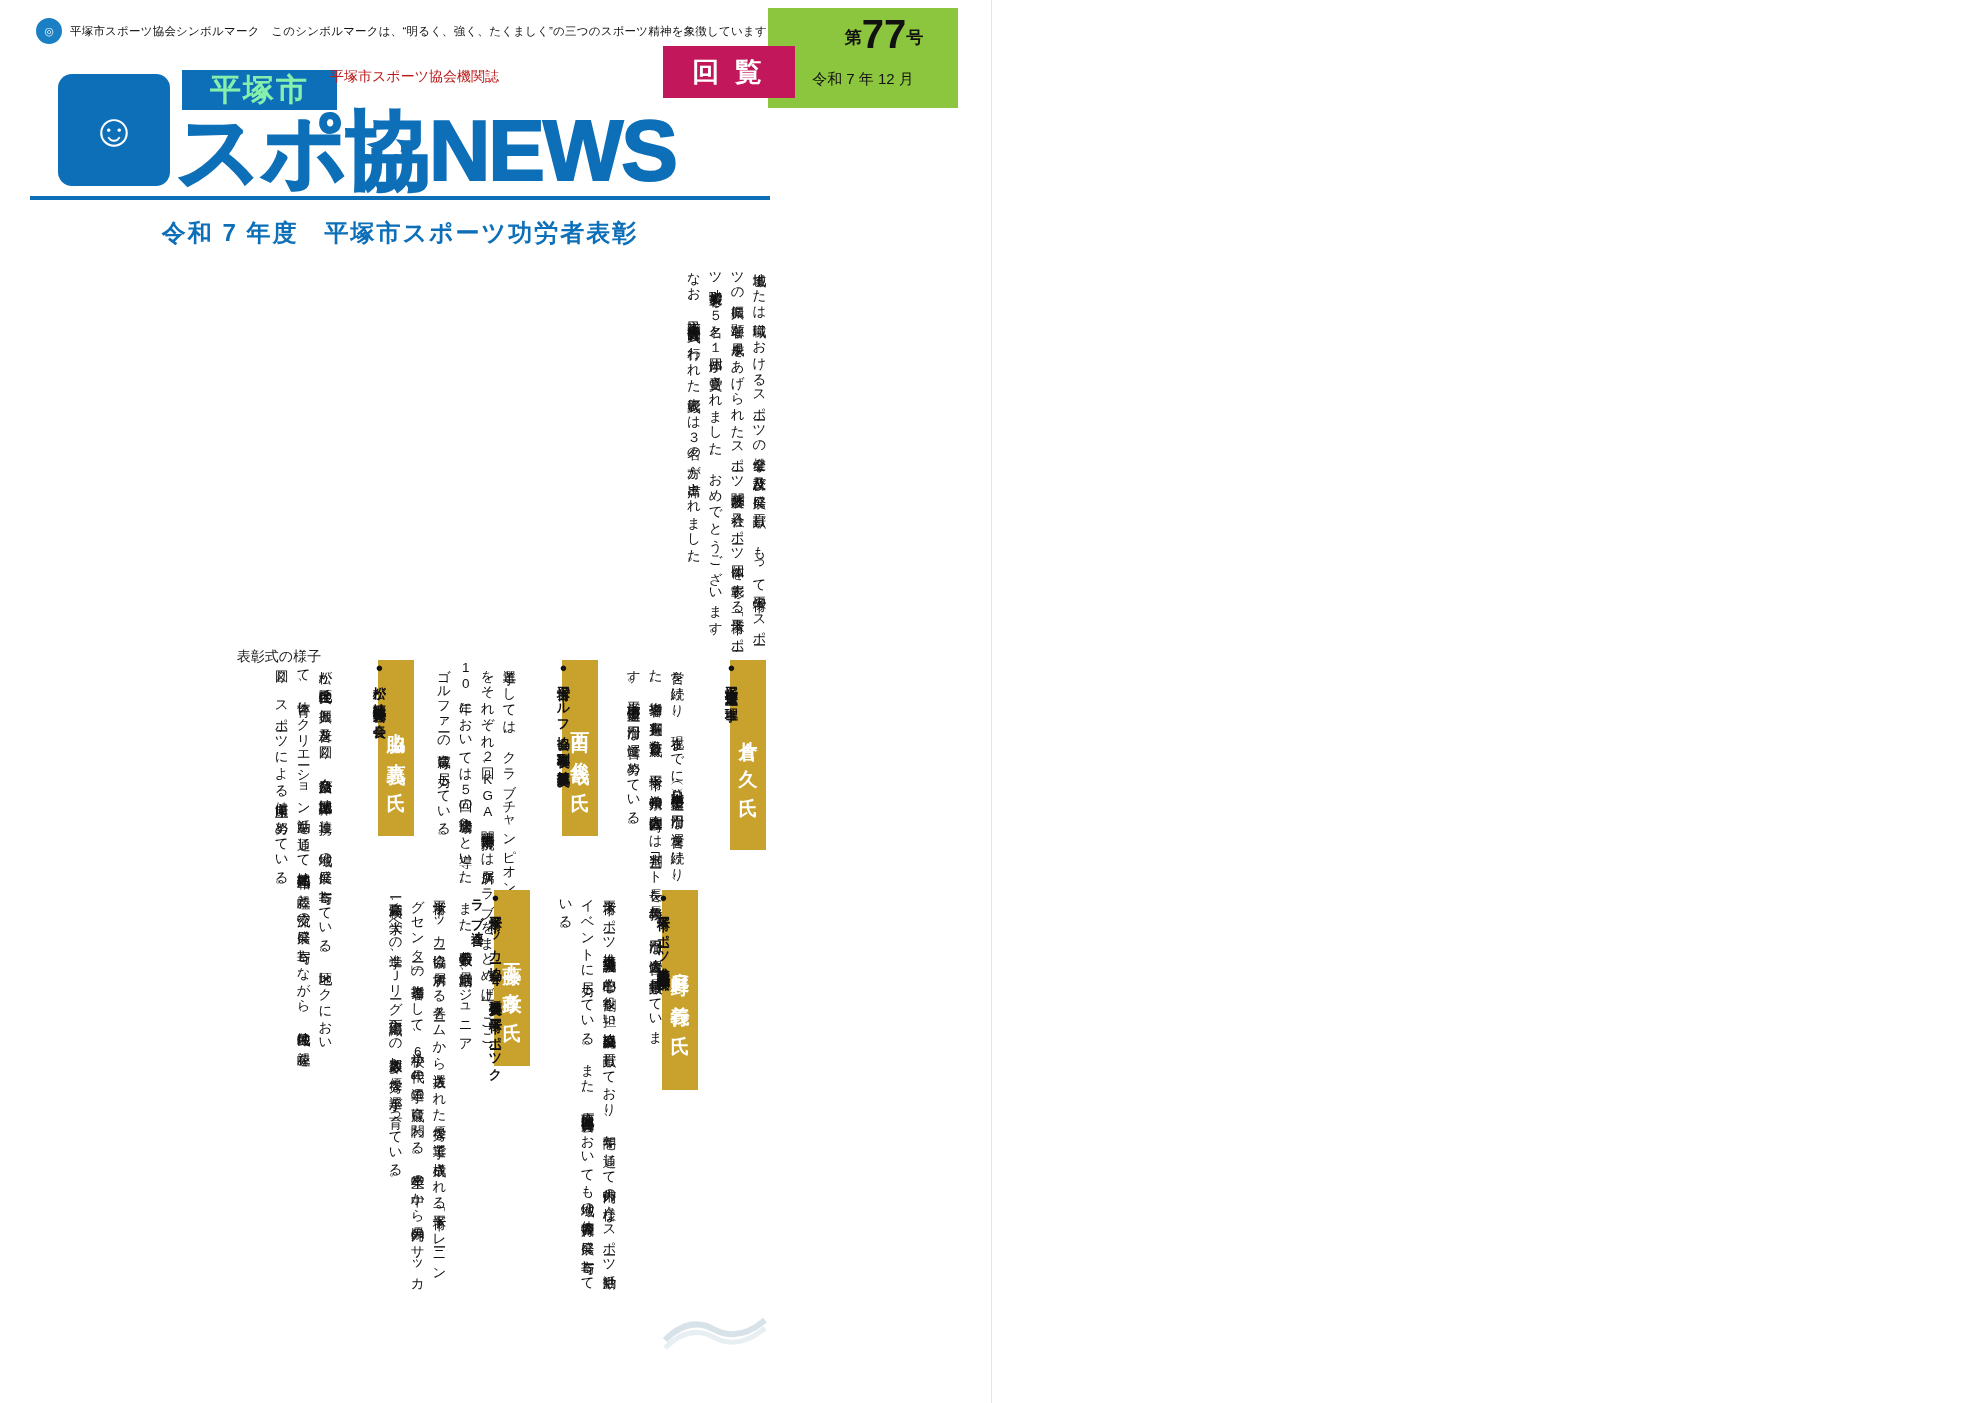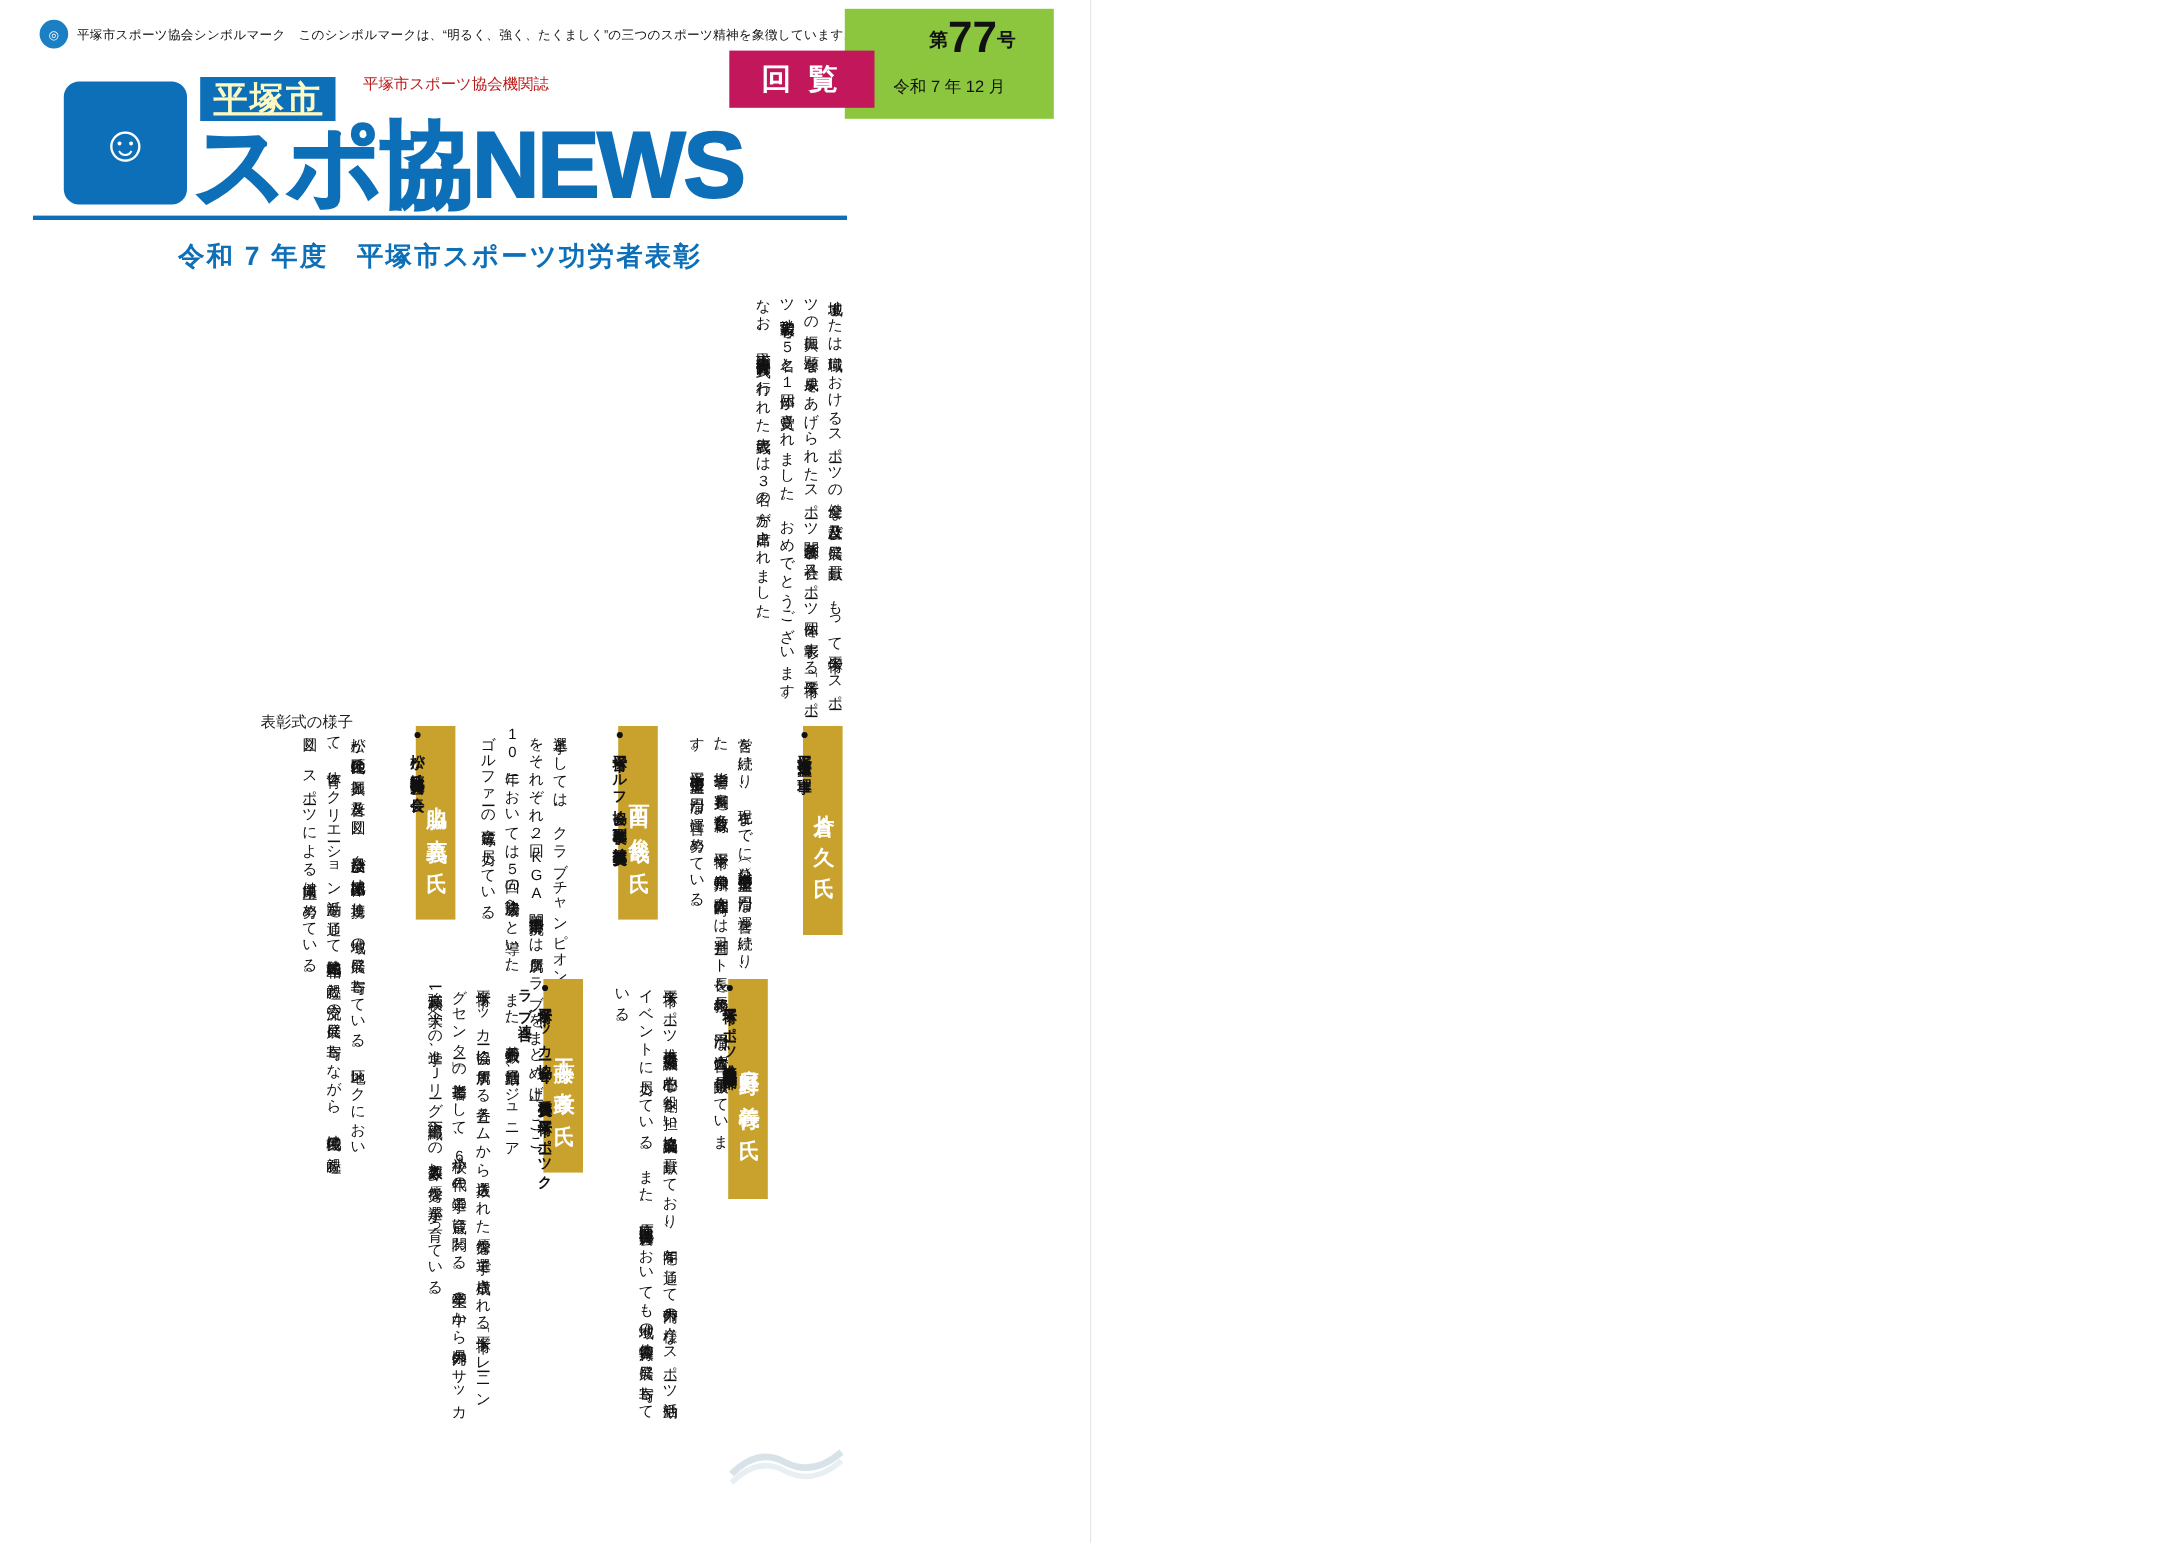--- a/index.html
+++ b/index.html
@@ -49,23 +49,23 @@
   }
 
   .masthead { position:absolute; left:30px; top:52px; width:740px; height:140px; }
   .mh-emblem {
     position:absolute; left:28px; top:22px; width:112px; height:112px;
     border-radius:14px; background:#0d6fb8;
     display:flex; align-items:center; justify-content:center;
     color:#fff; font-size:46px;
   }
   .mh-city {
-    position:absolute; left:152px; top:18px; height:40px; padding:2px 12px;
-    background:#0d6fb8; color:#fef9c3; font-size:31px; font-weight:bold;
-    letter-spacing:2px; line-height:36px;text-decoration:underline;
+    position:absolute; left:152px; top:18px; height:40px; padding:2px 28px;
+    background:#0d6fb8; color:#86efac; font-size:31px; font-weight:bold;
+    letter-spacing:2px; line-height:36px;
   }
   .mh-sub {
     position:absolute; left:300px; top:16px; font-size:14px; color:#b91c1c;
   }
   .mh-title {
     position:absolute; left:146px; top:56px;
     font-size:85px; line-height:85px; font-weight:bold;
     color:#0d6fb8; letter-spacing:-2px;
     -webkit-text-stroke:2px #0d6fb8;
   }

